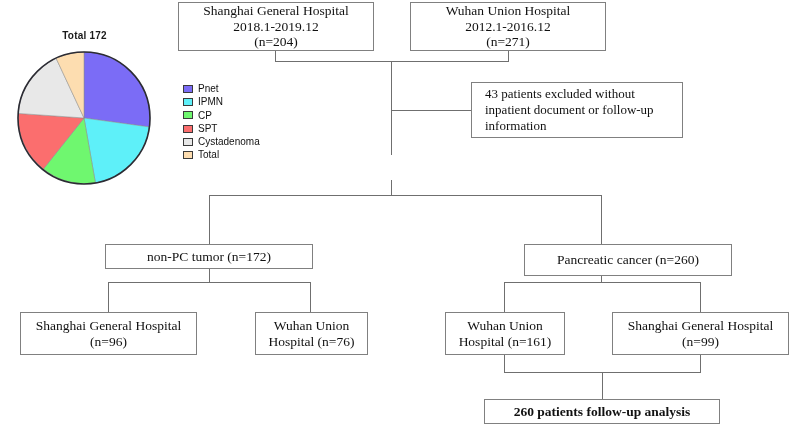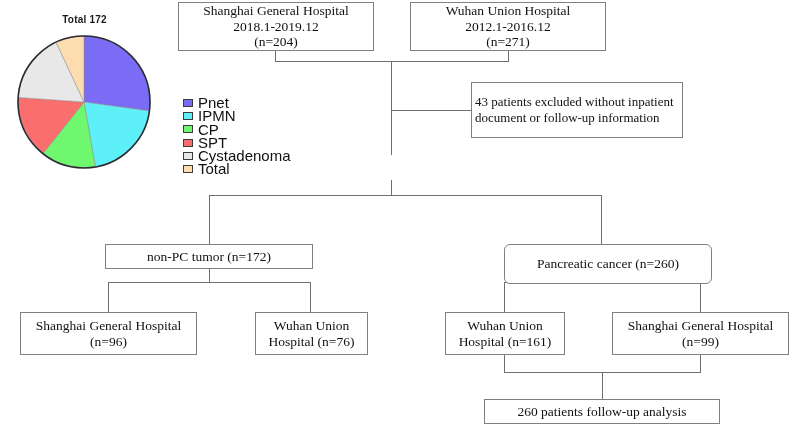--- a/index.html
+++ b/index.html
@@ -29,37 +29,37 @@
     text-align: center;
     display: flex;
     align-items: center;
     justify-content: center;
     padding: 2px 4px;
     white-space: pre-line;
   }
   .box.left-align {
     text-align: left;
     justify-content: flex-start;
-    padding: 3px 3px;
+    padding: 3px 13px;
     line-height: 16px;
   }
 
   
   .ln {
     position: absolute;
     background: #6f6f6f;
   }
   .ln.h { height: 1px; }
   .ln.v { width: 1px; }
 
   
   #pie-wrap {
     position: absolute;
     left: 12px;
-    top: 14px;
+    top: 30px;
     width: 145px;
     height: 165px;
   }
   #pie-title {
     position: absolute;
     left: 0;
     top: 0;
     width: 145px;
     text-align: center;
     font-family: "Liberation Sans", "DejaVu Sans", sans-serif;
@@ -71,23 +71,23 @@
   #pie-svg {
     position: absolute;
     left: 4px;
     top: 20px;
   }
 
   
   #legend {
     position: absolute;
     left: 183px;
-    top: 96px;
+    top: 82px;
     font-family: "Liberation Sans", "DejaVu Sans", sans-serif;
-    font-size: 15px;
+    font-size: 10px;
     color: #111111;
     line-height: 13.3px;
   }
   .legend-row {
     display: flex;
     align-items: center;
     height: 13.3px;
   }
   .legend-swatch {
     width: 10px;
@@ -184,29 +184,29 @@
 
   <div class="box" style="left:410px; top:2px; width:196px; height:49px;">Wuhan Union Hospital
 2012.1-2016.12
 (n=271)</div>
 
   <div class="box left-align" style="left:471px; top:82px; width:212px; height:56px; font-size:13px;">43 patients excluded without inpatient document or follow-up information</div>
 
 
   <div class="box" style="left:105px; top:244px; width:208px; height:25px;text-align:center;">non-PC tumor (n=172)</div>
 
-  <div class="box" style="left:504px; top:244px; width:208px; height:40px;border-radius:6px;">Pancreatic cancer (n=260)</div>
+  <div class="box" style="left:524px; top:244px; width:208px; height:32px;">Pancreatic cancer (n=260)</div>
 
   <div class="box" style="left:20px; top:312px; width:177px; height:43px;">Shanghai General Hospital
 (n=96)</div>
 
   <div class="box" style="left:255px; top:312px; width:113px; height:43px;">Wuhan Union
 Hospital (n=76)</div>
 
   <div class="box" style="left:445px; top:312px; width:120px; height:43px;">Wuhan Union
 Hospital (n=161)</div>
 
   <div class="box" style="left:612px; top:312px; width:177px; height:43px;">Shanghai General Hospital
 (n=99)</div>
 
-  <div class="box" style="left:484px; top:399px; width:236px; height:25px;">260 patients follow-up analysis</div>
+  <div class="box" style="left:484px; top:399px; width:236px; height:25px;font-weight:bold;">260 patients follow-up analysis</div>
 
 </div>
 
 </body></html>

